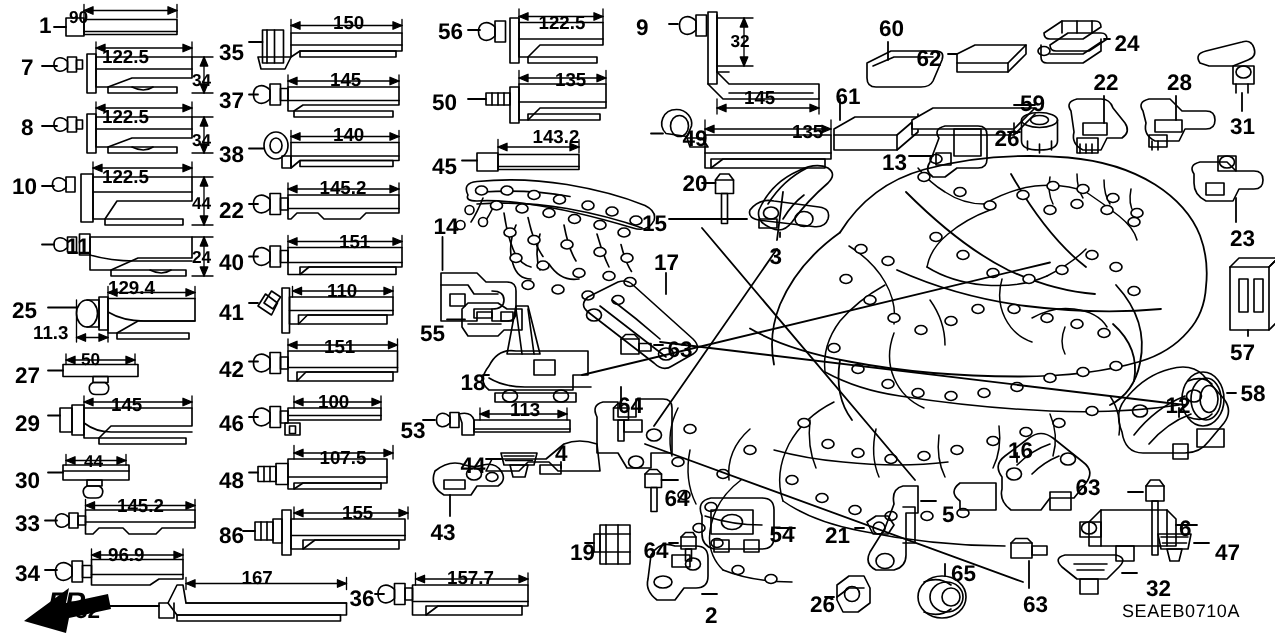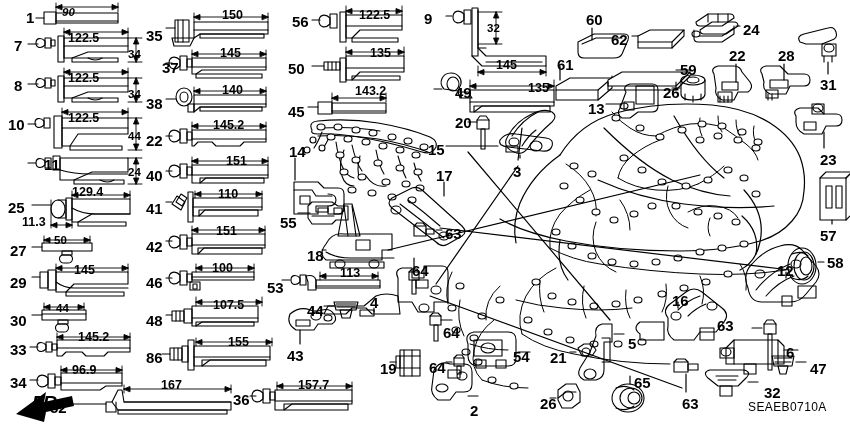--- a/index.html
+++ b/index.html
@@ -1008,21 +1008,21 @@
       <div class="lbl" style="left: 8px; top: 117px;">10</div>
       <div class="lbl" style="left: 8px; top: 157px; margin-left: 36px;">11</div>
       <div class="lbl" style="left: 8px; top: 200px;">25</div>
       <div class="lbl" style="left: 10px; top: 243px;">27</div>
       <div class="lbl" style="left: 10px; top: 275px;">29</div>
       <div class="lbl" style="left: 10px; top: 313px;">30</div>
       <div class="lbl" style="left: 10px; top: 342px;">33</div>
       <div class="lbl" style="left: 10px; top: 375px;">34</div>
       <div class="lbl" style="left: 50px; top: 400px;">52</div>
       <div class="lbl" style="left: 146px; top: 28px;">35</div>
-      <div class="lbl" style="left: 146px; top: 60px; margin-left: 16px;">37</div>
+      <div class="lbl" style="left: 146px; top: 60px;">37</div>
       <div class="lbl" style="left: 146px; top: 96px;">38</div>
       <div class="lbl" style="left: 146px; top: 133px;">22</div>
       <div class="lbl" style="left: 146px; top: 168px;">40</div>
       <div class="lbl" style="left: 146px; top: 201px;">41</div>
       <div class="lbl" style="left: 146px; top: 239px;">42</div>
       <div class="lbl" style="left: 146px; top: 275px;">46</div>
       <div class="lbl" style="left: 146px; top: 313px;">48</div>
       <div class="lbl" style="left: 146px; top: 350px;">86</div>
       <div class="lbl" style="left: 233px; top: 392px;">36</div>
       <div class="lbl" style="left: 292px; top: 14px;">56</div>
@@ -1067,21 +1067,21 @@
       <div class="lbl" style="left: 820px; top: 152px;">23</div>
       <div class="lbl" style="left: 820px; top: 228px;">57</div>
       <div class="lbl" style="left: 777px; top: 263px;">12</div>
       <div class="lbl" style="left: 827px; top: 255px;">58</div>
       <div class="lbl" style="left: 717px; top: 318px;">63</div>
       <div class="lbl" style="left: 786px; top: 345px;">6</div>
       <div class="lbl" style="left: 810px; top: 361px;">47</div>
       <div class="lbl" style="left: 764px; top: 385px;">32</div>
     </div>
 <div id="dimlayer">
-      <div class="dim sm" style="left: 62px; top: 6px; font-style: italic;">90</div>
+      <div class="dim sm" style="left: 46px; top: 6px;">90</div>
       <div class="dim" style="left: 68px; top: 32px;">122.5</div>
       <div class="dim sm" style="left: 128px; top: 48px;">34</div>
       <div class="dim" style="left: 68px; top: 72px;">122.5</div>
       <div class="dim sm" style="left: 128px; top: 88px;">34</div>
       <div class="dim" style="left: 68px; top: 112px;">122.5</div>
       <div class="dim sm" style="left: 128px; top: 130px;">44</div>
       <div class="dim sm" style="left: 128px; top: 166px;">24</div>
       <div class="dim" style="left: 72px; top: 186px;">129.4</div>
       <div class="dim" style="left: 22px; top: 216px;">11.3</div>
       <div class="dim sm" style="left: 54px; top: 234px;">50</div>

